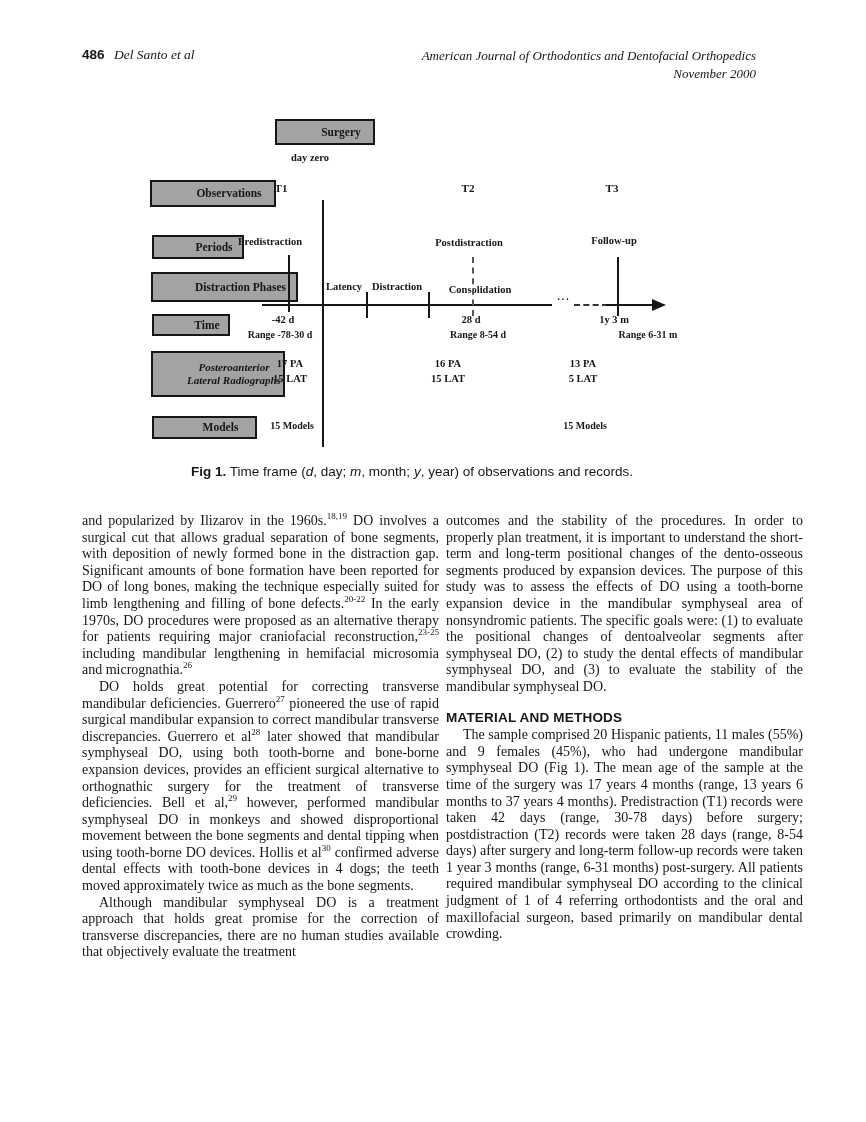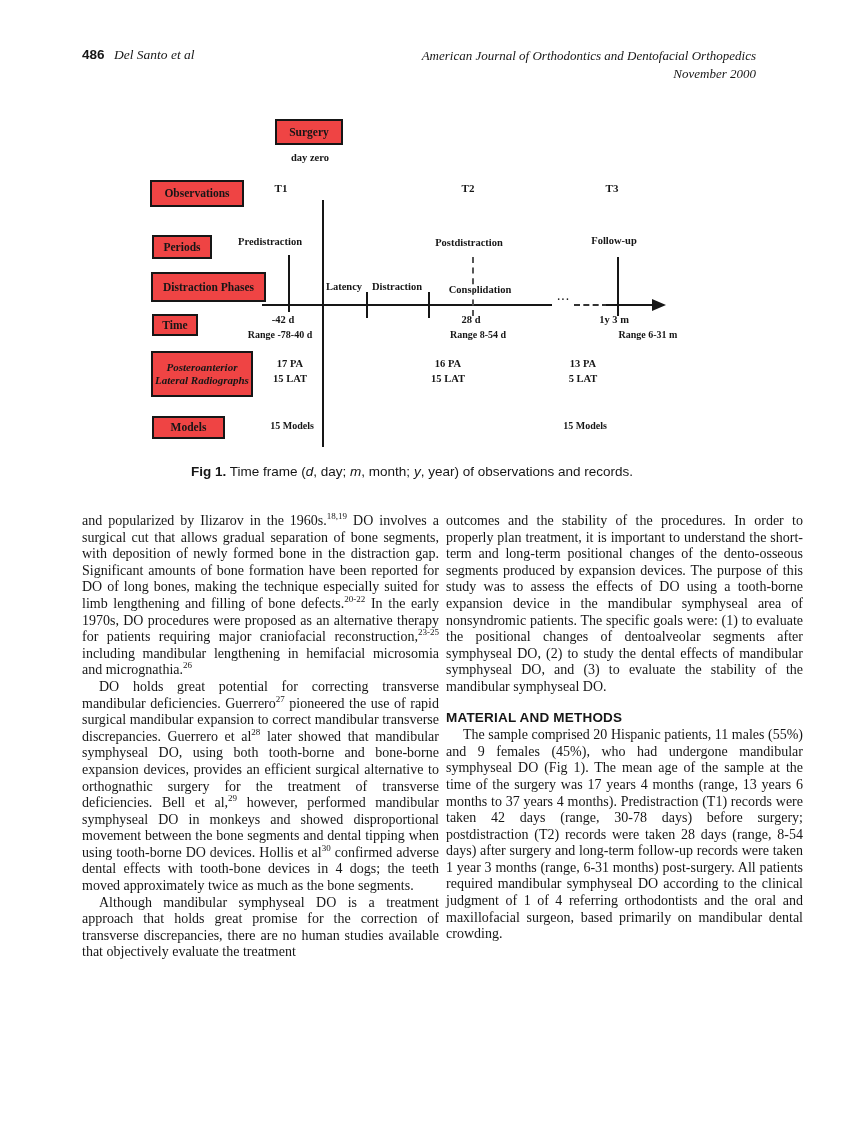--- a/index.html
+++ b/index.html
@@ -8,21 +8,21 @@
   
   .hdr-left{position:absolute;left:82px;top:47px;font-size:13.5px;white-space:nowrap;}
   .hdr-pagenum{font-family:"Liberation Sans",sans-serif;font-weight:bold;font-style:normal;}
   .hdr-authors{font-style:italic;margin-left:6px;text-align:right;}
   .hdr-right{position:absolute;right:110px;top:47px;text-align:right;font-style:italic;
              font-size:13px;line-height:18px;white-space:nowrap;}
   
   .fig{position:absolute;left:0;top:0;width:866px;height:510px;}
   .fbox{position:absolute;border:2px solid #161616;display:flex;flex-direction:column;
         align-items:center;justify-content:center;text-align:center;font-weight:bold;
-        font-size:11.5px;line-height:13px;background:#ef4444;}
+        font-size:11.5px;line-height:13px;background:#a3a3a3;padding-left:32px;}
   .flab{position:absolute;transform:translateX(-50%);font-weight:bold;white-space:nowrap;
         font-size:11px;}
   .flab.small{font-size:10.5px;}
   .flab.tiny{font-size:10px;}
   .hline{position:absolute;height:2px;background:#161616;}
   .hdash{position:absolute;height:0;border-top:2px dashed #333;}
   .vline{position:absolute;width:2px;background:#161616;}
   .vthin{position:absolute;width:1.5px;background:#161616;}
   .vdash{position:absolute;width:0;border-left:2px dashed #555;}
   .arrowhead{position:absolute;width:0;height:0;border-left:14px solid #161616;
@@ -87,21 +87,21 @@
 
     <div class="vthin" style="left:322px;top:200px;height:247px;"></div>
     <div class="vthin" style="left:288px;top:255px;height:57px;"></div>
     <div class="vdash" style="left:472px;top:257px;height:59px;"></div>
     <div class="vthin" style="left:617px;top:257px;height:59px;"></div>
     <div class="vline" style="left:366px;top:292px;height:26px;"></div>
     <div class="vline" style="left:428px;top:292px;height:26px;"></div>
 
     <div class="fbox" style="left:152px;top:314px;width:42px;height:18px;">Time</div>
     <div class="flab small" style="left:283px;top:314px;">-42 d</div>
-    <div class="flab tiny" style="left:280px;top:329px;">Range -78-40 d</div>
+    <div class="flab tiny" style="left:280px;top:329px;">Range -78-30 d</div>
     <div class="flab small" style="left:471px;top:314px;">28 d</div>
     <div class="flab tiny" style="left:478px;top:329px;">Range 8-54 d</div>
     <div class="flab small" style="left:614px;top:314px;">1y 3 m</div>
     <div class="flab tiny" style="left:616px;top:329px;margin-left:32px;">Range 6-31 m</div>
 
     <div class="fbox" style="left:151px;top:351px;width:98px;height:42px;font-size:11px;font-style:italic;">
       <div>Posteroanterior</div>
       <div>Lateral Radiographs</div>
     </div>
     <div class="flab small" style="left:290px;top:358px;">17 PA</div>

